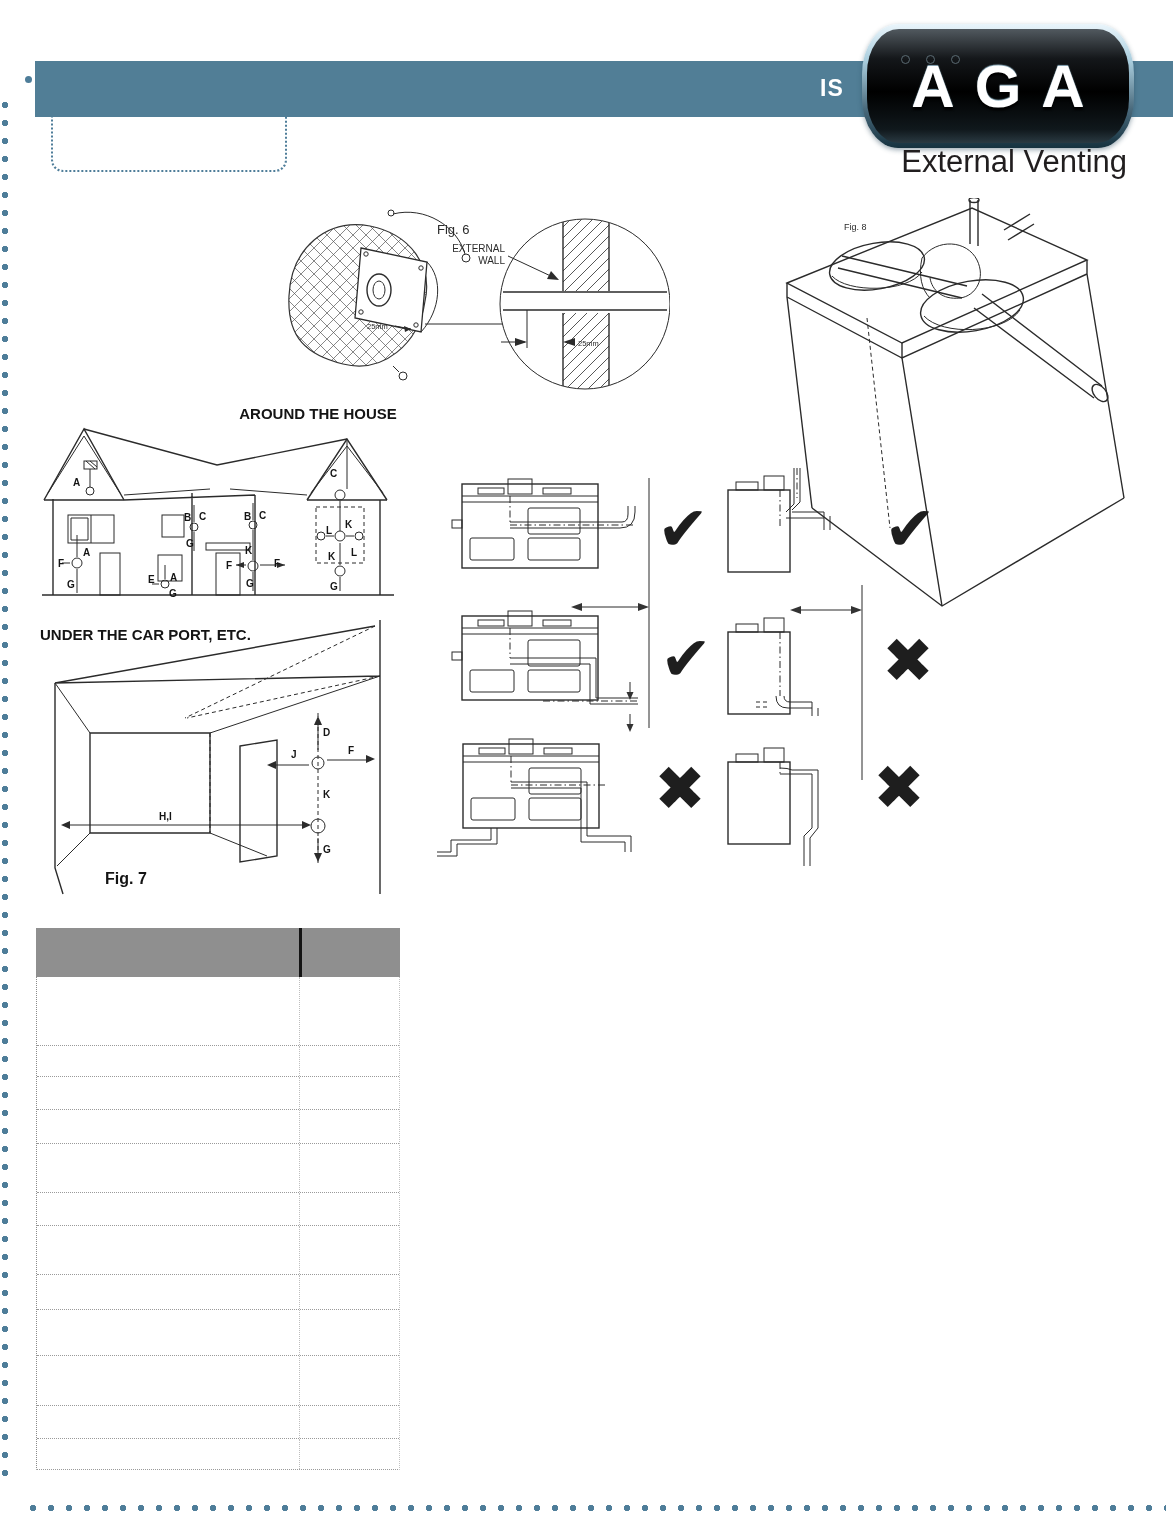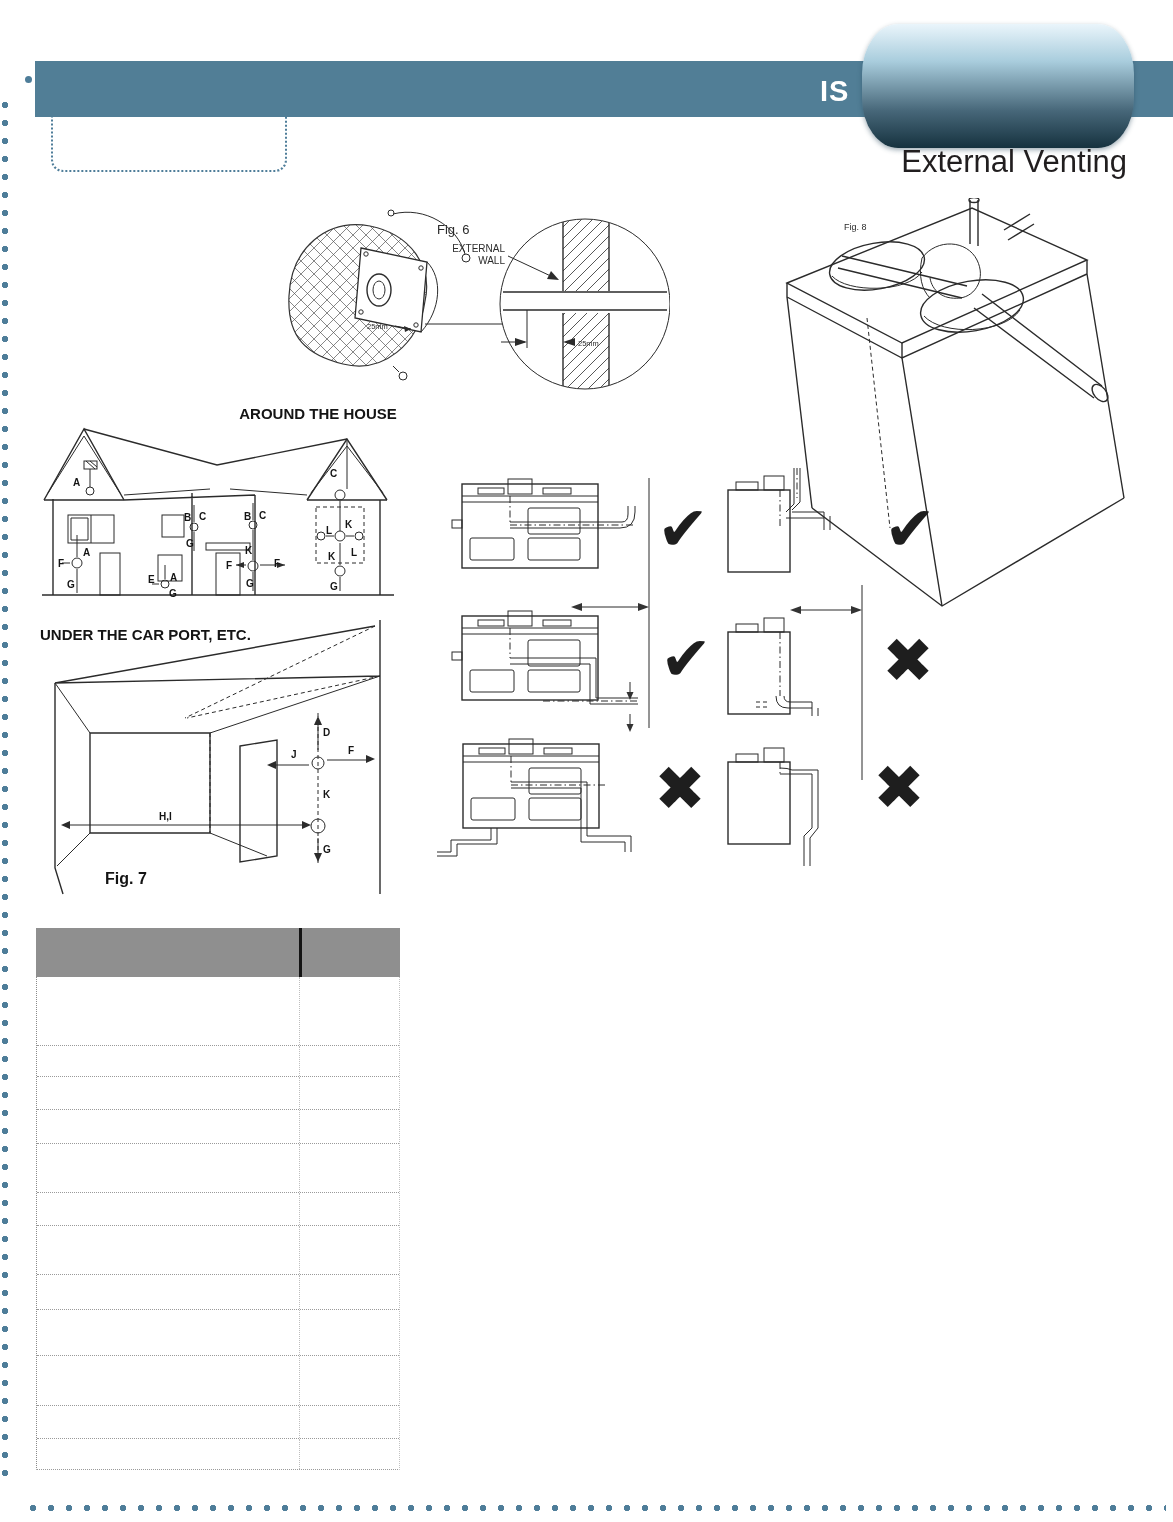--- a/index.html
+++ b/index.html
@@ -10,21 +10,21 @@
   .left-dots{position:absolute;left:1px;top:96px;width:9px;height:1390px;
     background-image:radial-gradient(circle 3px at 4px 9px,#4e7d99 2.9px,transparent 3.3px);
     background-size:9px 18px;background-repeat:repeat-y;}
   .corner-dot{position:absolute;left:25px;top:76px;width:7px;height:7px;border-radius:50%;background:#4e7d99;}
   .bottom-dots{position:absolute;left:24px;top:1504px;width:1142px;height:9px;
     background-image:radial-gradient(circle 3px at 9px 4px,#4e7d99 2.9px,transparent 3.3px);
     background-size:18px 9px;background-repeat:repeat-x;}
 
   
   .header-bar{position:absolute;left:35px;top:61px;right:0;height:56px;background:#517e96;z-index:2;}
-  .header-clip{position:absolute;left:785px;top:14px;font-size:29px;font-weight:bold;color:#fff;letter-spacing:1px;}
+  .header-clip{position:absolute;left:785px;top:14px;font-size:23px;font-weight:bold;color:#fff;letter-spacing:1px;}
   .dotted-box{position:absolute;left:51px;top:90px;width:232px;height:78px;border:2px dotted #4e7d99;
     border-radius:12px;z-index:1;background:#fff;}
 
   
   .logo{position:absolute;left:862px;top:24px;width:272px;height:124px;z-index:3;}
   .logo-rim{position:absolute;inset:0;border-radius:36px/50px;
     background:linear-gradient(180deg,#eaf5fb 0%,#a9cddd 30%,#476779 70%,#16323f 100%);
     box-shadow:0 2px 5px rgba(40,70,90,.45);}
   .logo-body{position:absolute;inset:5px;border-radius:32px/44px;
     background:linear-gradient(180deg,#51595f 0%,#14171a 26%,#000 55%,#10181c 88%,#2a3a42 100%);
@@ -68,20 +68,28 @@
   <div class="bottom-dots"></div>
 
   <div class="dotted-box"></div>
 
   <div class="header-bar">
     <span class="header-clip">IS</span>
   </div>
 
   <div class="logo">
     <div class="logo-rim"></div>
+    <div class="logo-body">
+      <div class="logo-rivets">
+          <i></i>
+          <i></i>
+          <i></i>
+        </div>
+      <span class="logo-text">AGA</span>
+    </div>
   </div>
   <div class="page-title">External Venting</div>
 
   <svg class="abs" style="left:275px;top:196px;" width="395" height="200" viewBox="0 0 395 200">
     <defs>
       <pattern id="mesh" width="13" height="13" patternUnits="userSpaceOnUse">
         <path d="M0,13 L13,0 M0,0 L13,13" stroke="#555" stroke-width="0.7" fill="none"></path>
       </pattern>
       <pattern id="hatch" width="11" height="11" patternUnits="userSpaceOnUse">
         <path d="M0,11 L11,0" stroke="#444" stroke-width="0.9" fill="none"></path>

